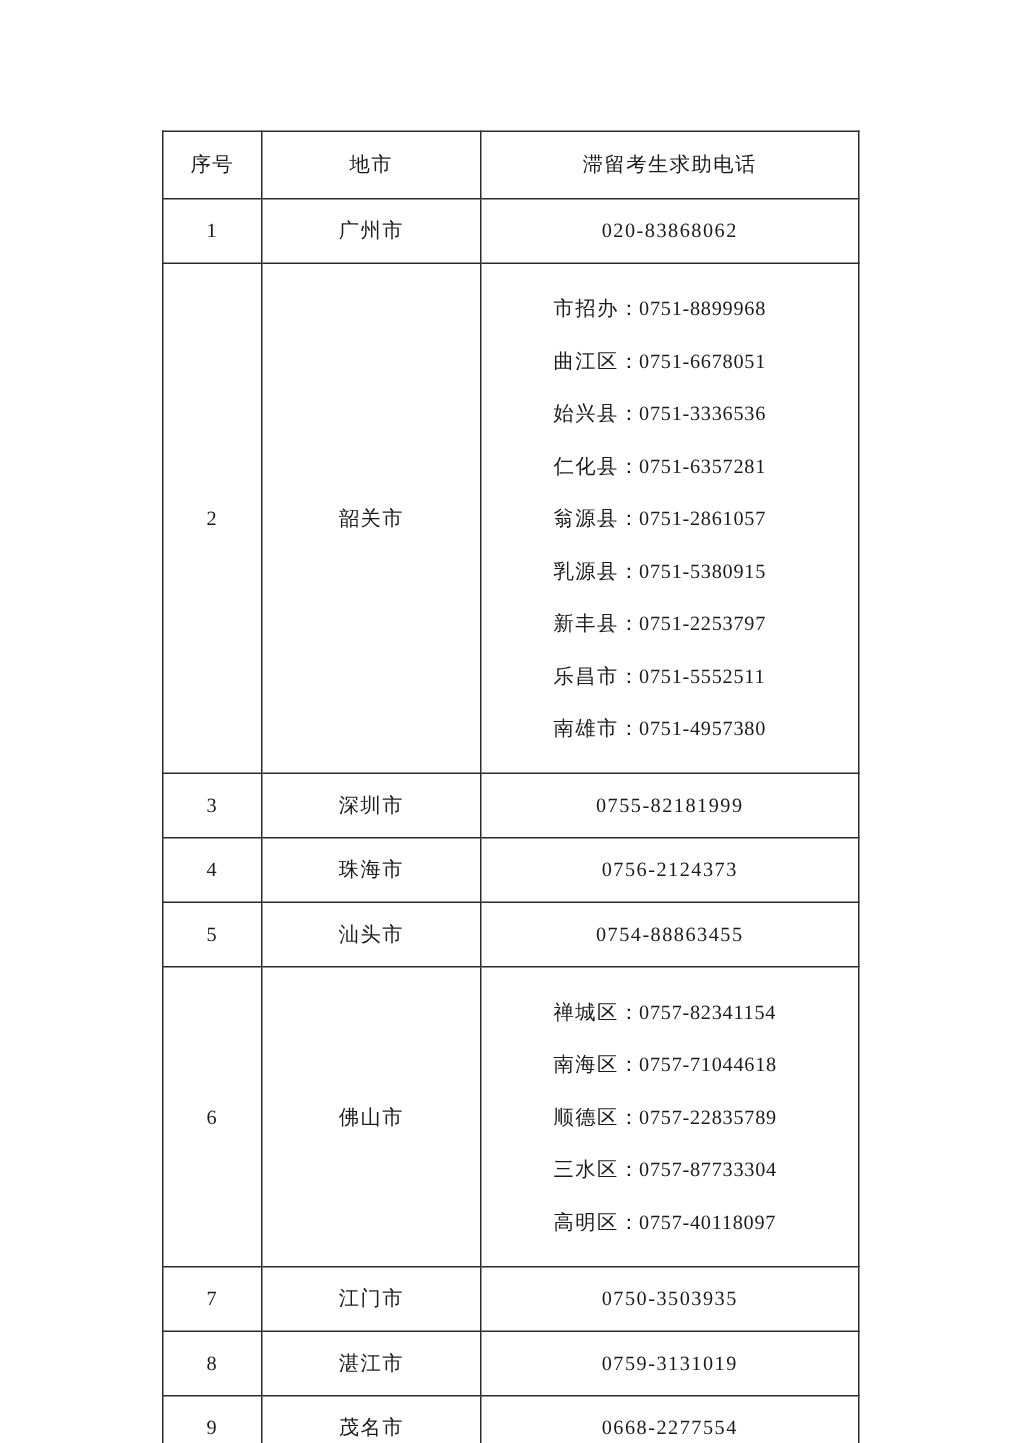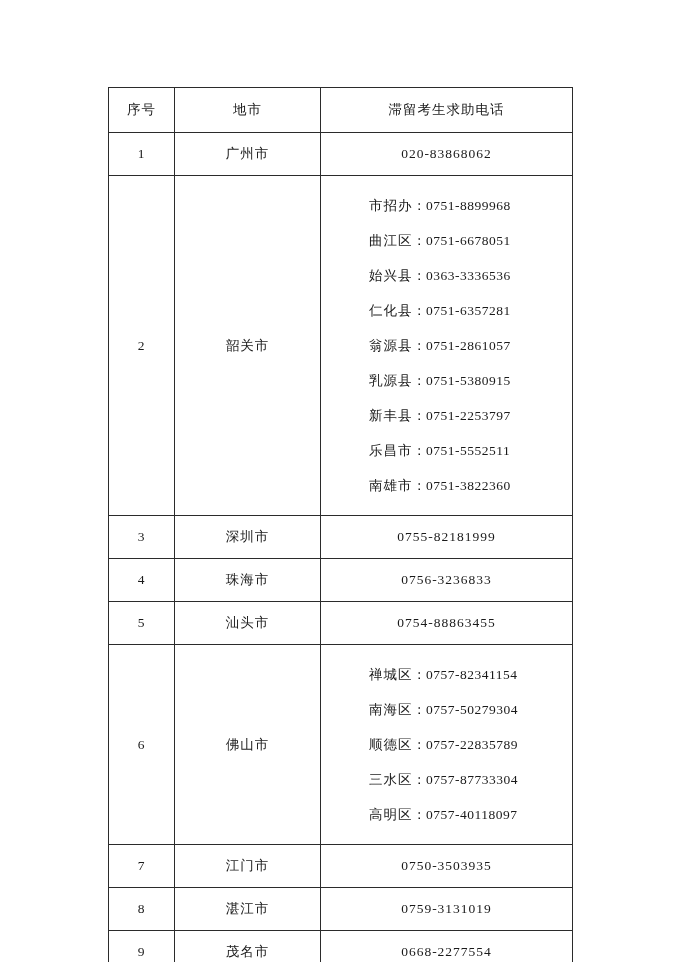--- a/index.html
+++ b/index.html
@@ -121,72 +121,72 @@
           <td class="city-cell">韶关市</td>
           <td>
             <div class="sub-list">
               <div class="sub-line">
                 <span class="label">市招办</span><span class="sep">：</span><span class="tel">0751-8899968</span>
               </div>
               <div class="sub-line">
                 <span class="label">曲江区</span><span class="sep">：</span><span class="tel">0751-6678051</span>
               </div>
               <div class="sub-line">
-                <span class="label">始兴县</span><span class="sep">：</span><span class="tel">0363-3336536</span>
+                <span class="label">始兴县</span><span class="sep">：</span><span class="tel">0751-3336536</span>
               </div>
               <div class="sub-line">
                 <span class="label">仁化县</span><span class="sep">：</span><span class="tel">0751-6357281</span>
               </div>
               <div class="sub-line">
                 <span class="label">翁源县</span><span class="sep">：</span><span class="tel">0751-2861057</span>
               </div>
               <div class="sub-line">
                 <span class="label">乳源县</span><span class="sep">：</span><span class="tel">0751-5380915</span>
               </div>
               <div class="sub-line">
                 <span class="label">新丰县</span><span class="sep">：</span><span class="tel">0751-2253797</span>
               </div>
               <div class="sub-line">
                 <span class="label">乐昌市</span><span class="sep">：</span><span class="tel">0751-5552511</span>
               </div>
               <div class="sub-line">
-                <span class="label">南雄市</span><span class="sep">：</span><span class="tel">0751-3822360</span>
+                <span class="label">南雄市</span><span class="sep">：</span><span class="tel">0751-4957380</span>
               </div>
             </div>
           </td>
         </tr>
 
         <tr class="simple-row">
           <td class="num">3</td>
           <td class="city-cell">深圳市</td>
           <td class="phone-single">0755-82181999</td>
         </tr>
 
         <tr class="simple-row">
           <td class="num">4</td>
           <td class="city-cell">珠海市</td>
-          <td class="phone-single">0756-3236833</td>
+          <td class="phone-single">0756-2124373</td>
         </tr>
 
         <tr class="simple-row">
           <td class="num">5</td>
           <td class="city-cell">汕头市</td>
           <td class="phone-single">0754-88863455</td>
         </tr>
 
         <tr>
           <td class="num">6</td>
           <td class="city-cell">佛山市</td>
           <td>
             <div class="sub-list">
               <div class="sub-line">
                 <span class="label">禅城区</span><span class="sep">：</span><span class="tel">0757-82341154</span>
               </div>
               <div class="sub-line">
-                <span class="label">南海区</span><span class="sep">：</span><span class="tel">0757-50279304</span>
+                <span class="label">南海区</span><span class="sep">：</span><span class="tel">0757-71044618</span>
               </div>
               <div class="sub-line">
                 <span class="label">顺德区</span><span class="sep">：</span><span class="tel">0757-22835789</span>
               </div>
               <div class="sub-line">
                 <span class="label">三水区</span><span class="sep">：</span><span class="tel">0757-87733304</span>
               </div>
               <div class="sub-line">
                 <span class="label">高明区</span><span class="sep">：</span><span class="tel">0757-40118097</span>
               </div>

